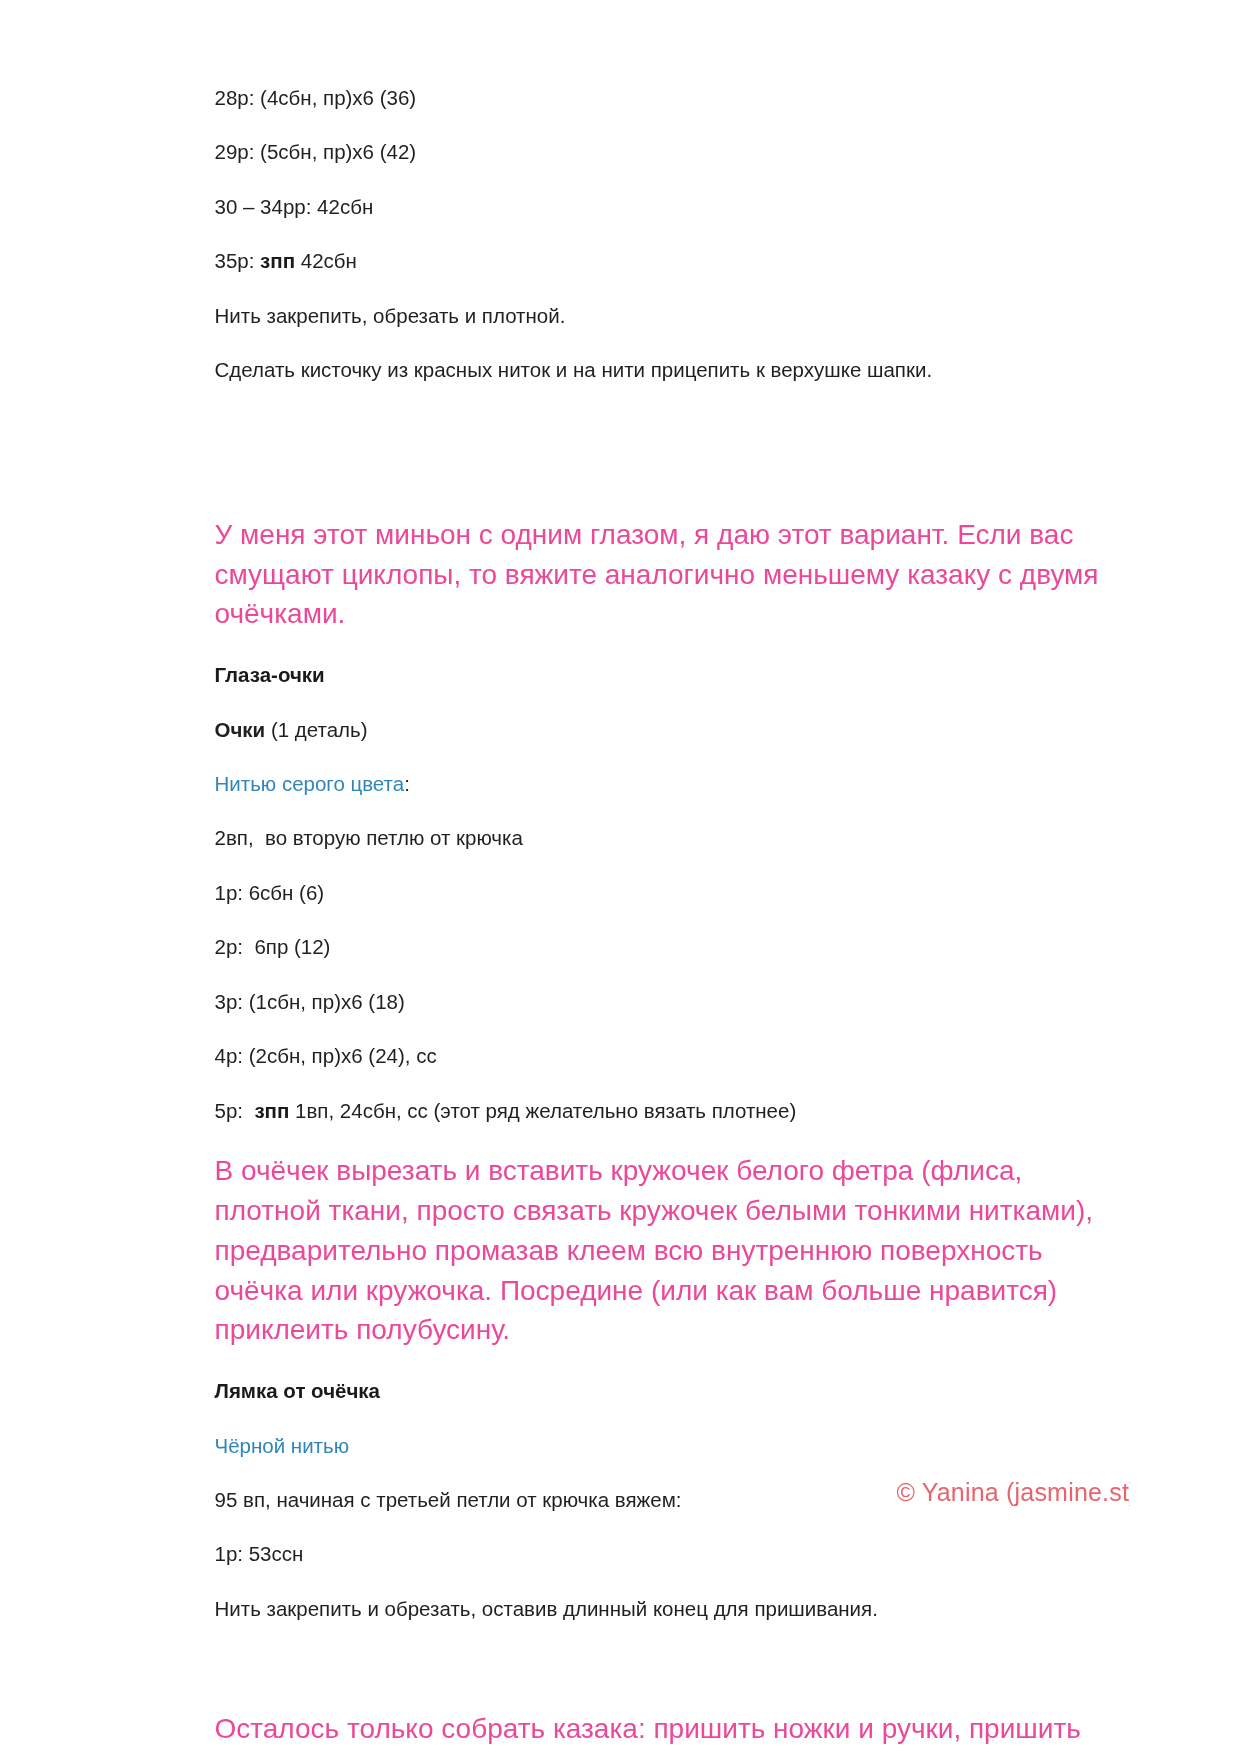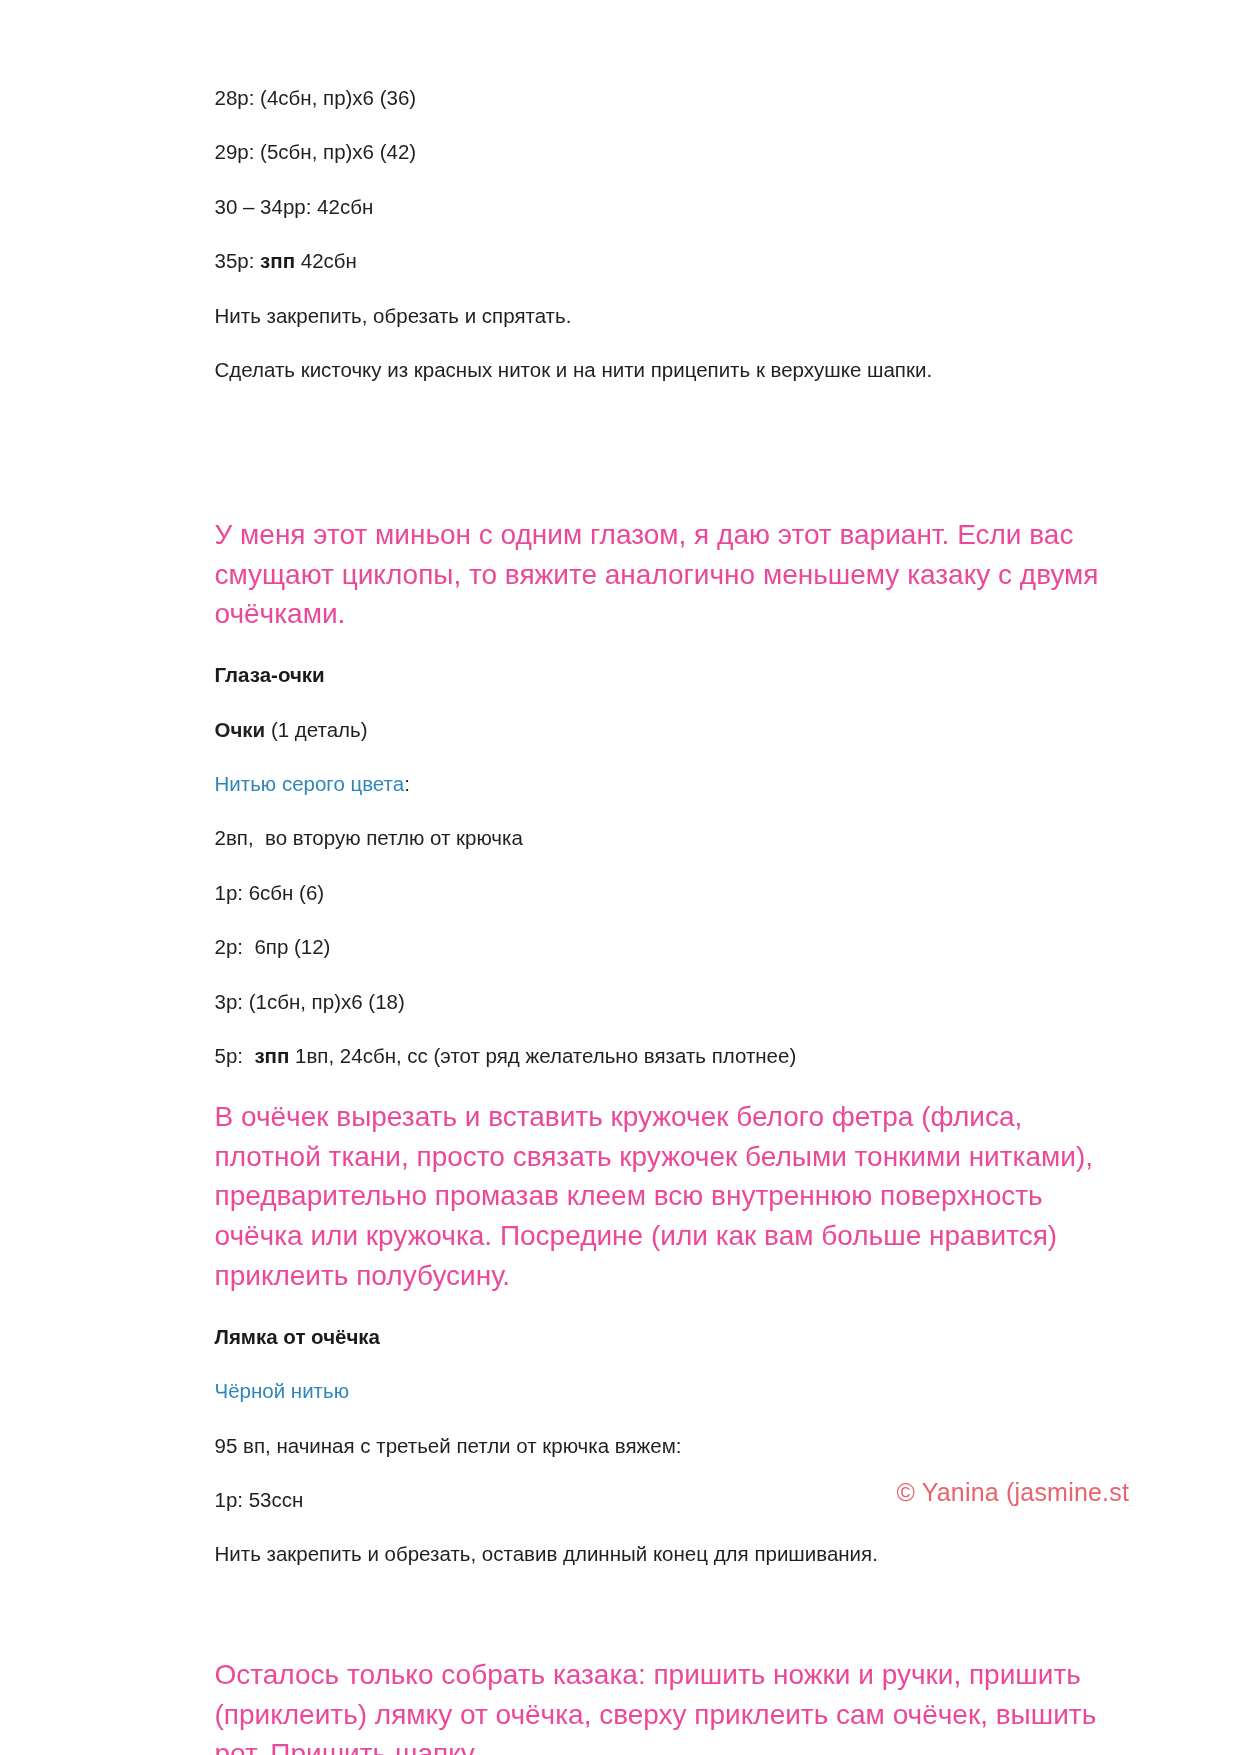--- a/index.html
+++ b/index.html
@@ -89,39 +89,40 @@
 <div class="page">
 
   <div class="content">
 
     <p class="line">28р: (4сбн, пр)х6 (36)</p>
     <p class="line">29р: (5сбн, пр)х6 (42)</p>
     <p class="line">30 – 34рр: 42сбн</p>
 
     <p class="line"><span>35р: </span><b class="em">зпп</b><span> 42сбн</span></p>
 
-    <p class="line">Нить закрепить, обрезать и спрятать.</p>
+    <p class="line">Нить закрепить, обрезать и плотной.</p>
 
     <p class="line">Сделать кисточку из красных ниток и на нити прицепить к верхушке шапки.</p>
 
     <div class="gap-lg"></div>
 
     <p class="para">У меня этот миньон с одним глазом, я даю этот вариант. Если вас смущают циклопы, то вяжите аналогично меньшему казаку с двумя очёчками.</p>
 
     <p class="heading">Глаза-очки</p>
 
     <p class="subheading"><b>Очки</b><span> (1 деталь)</span></p>
 
     <p class="color-note"><span>Нитью серого цвета</span><span class="punct">:</span></p>
 
     <p class="line">2вп,  во вторую петлю от крючка</p>
 
     <p class="line">1р: 6сбн (6)</p>
     <p class="line">2р:  6пр (12)</p>
     <p class="line">3р: (1сбн, пр)х6 (18)</p>
+    <p class="line">4р: (2сбн, пр)х6 (24), сс</p>
 
     <p class="line"><span>5р:  </span><b class="em">зпп</b><span> 1вп, 24сбн, сс (этот ряд желательно вязать плотнее)</span></p>
 
     <p class="para">В очёчек  вырезать и вставить кружочек белого фетра (флиса, плотной ткани, просто связать кружочек белыми тонкими нитками), предварительно промазав клеем всю внутреннюю поверхность очёчка или кружочка.  Посредине (или как вам больше нравится) приклеить полубусину.</p>
 
 
     <p class="heading">Лямка от очёчка</p>
 
     <p class="color-note">Чёрной нитью</p>
 

